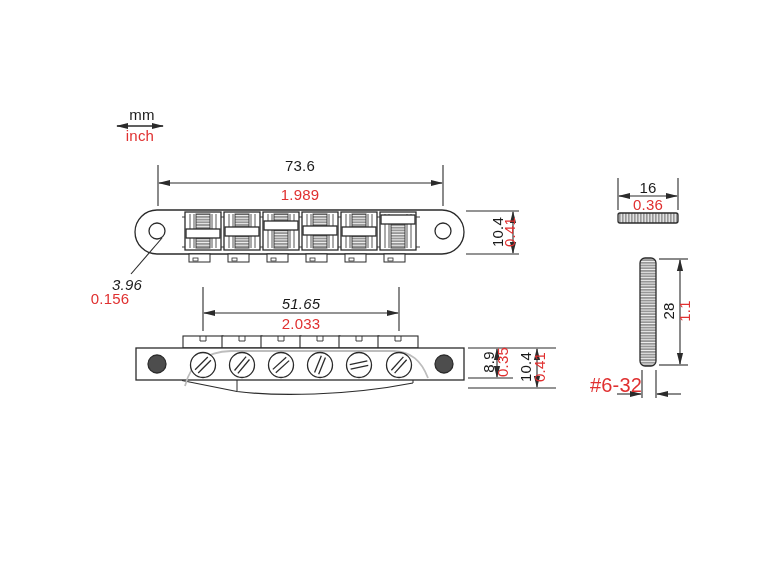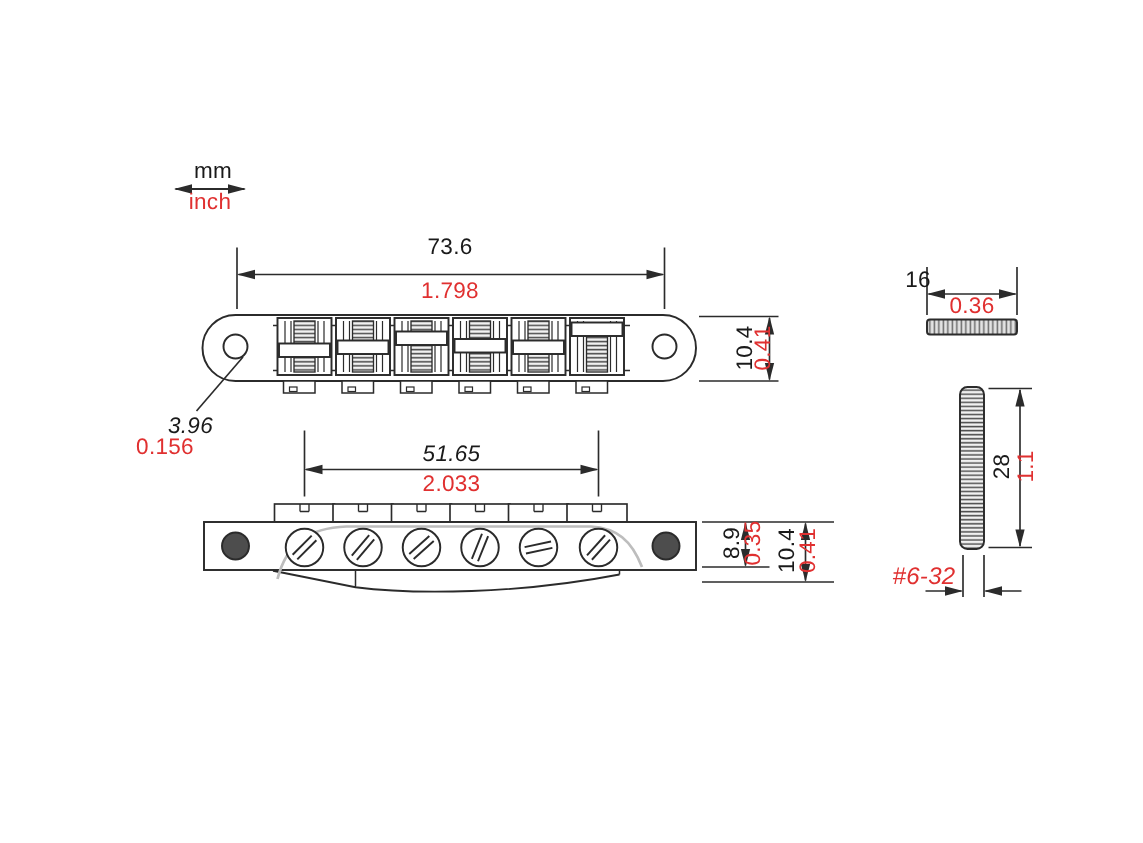--- a/index.html
+++ b/index.html
@@ -3,21 +3,21 @@
 <meta charset="utf-8">
 <style>
   html,body{margin:0;padding:0;background:#ffffff;}
   .canvas{position:relative;width:758px;height:562px;background:#fff;overflow:hidden;
           font-family:"Liberation Sans", sans-serif;margin-left:16px;}
   .canvas svg{position:absolute;left:0;top:0;}
   .t{position:absolute;transform:translate(-50%,-50%);font-size:15px;color:#1a1a1a;
      white-space:nowrap;line-height:1;letter-spacing:0.2px;}
   .rot{transform:translate(-50%,-50%) rotate(-90deg);}
   .red{color:#e03030;}
-  .big{font-size:16px;font-style:italic;}
+  .big{font-size:20px;}
 </style>
 </head>
 <body>
 
 <div class="canvas">
 
 <svg width="762" height="562" viewBox="0 0 762 562">
   <defs>
     <marker id="arr" markerWidth="13" markerHeight="9" refX="12" refY="4.5" orient="auto-start-reverse" markerUnits="userSpaceOnUse">
       <path d="M13,4.5 L1,1.4 L1,7.6 z" fill="#2b2b2b"></path>
@@ -218,38 +218,38 @@
       </g>
     </g>
 
   </g>
 </svg>
 
 <span class="t" style="left:126px;top:114px;">mm</span>
 <span class="t red" style="left:124px;top:135px;">inch</span>
 
 <span class="t" style="left:284px;top:165px;">73.6</span>
-<span class="t red" style="left:284px;top:194px;">1.798</span>
+<span class="t red" style="left:284px;top:194px;">1.989</span>
 
 <span class="t" style="left:111px;top:284px;font-style:italic;">3.96</span>
 <span class="t red" style="left:94px;top:298px;">0.156</span>
 
 <span class="t rot" style="left:481px;top:232px;">10.4</span>
 <span class="t rot red" style="left:493px;top:232px;">0.41</span>
 
 <span class="t" style="left:285px;top:303px;font-style:italic;">51.65</span>
 <span class="t red" style="left:285px;top:323px;">2.033</span>
 
 <span class="t rot" style="left:472px;top:362px;">8.9</span>
 <span class="t rot red" style="left:486px;top:362px;">0.35</span>
 
 <span class="t rot" style="left:509px;top:367px;">10.4</span>
 <span class="t rot red" style="left:523px;top:367px;">0.41</span>
 
-<span class="t" style="left:596px;top:187px;">16</span>
+<span class="t" style="left:632px;top:187px;">16</span>
 <span class="t red" style="left:632px;top:204px;">0.36</span>
 
 <span class="t rot" style="left:652px;top:311px;">28</span>
 <span class="t rot red" style="left:668px;top:311px;">1.1</span>
 
 <span class="t red big" style="left:600px;top:385px;">#6-32</span>
 
 </div>
 
 </body></html>

